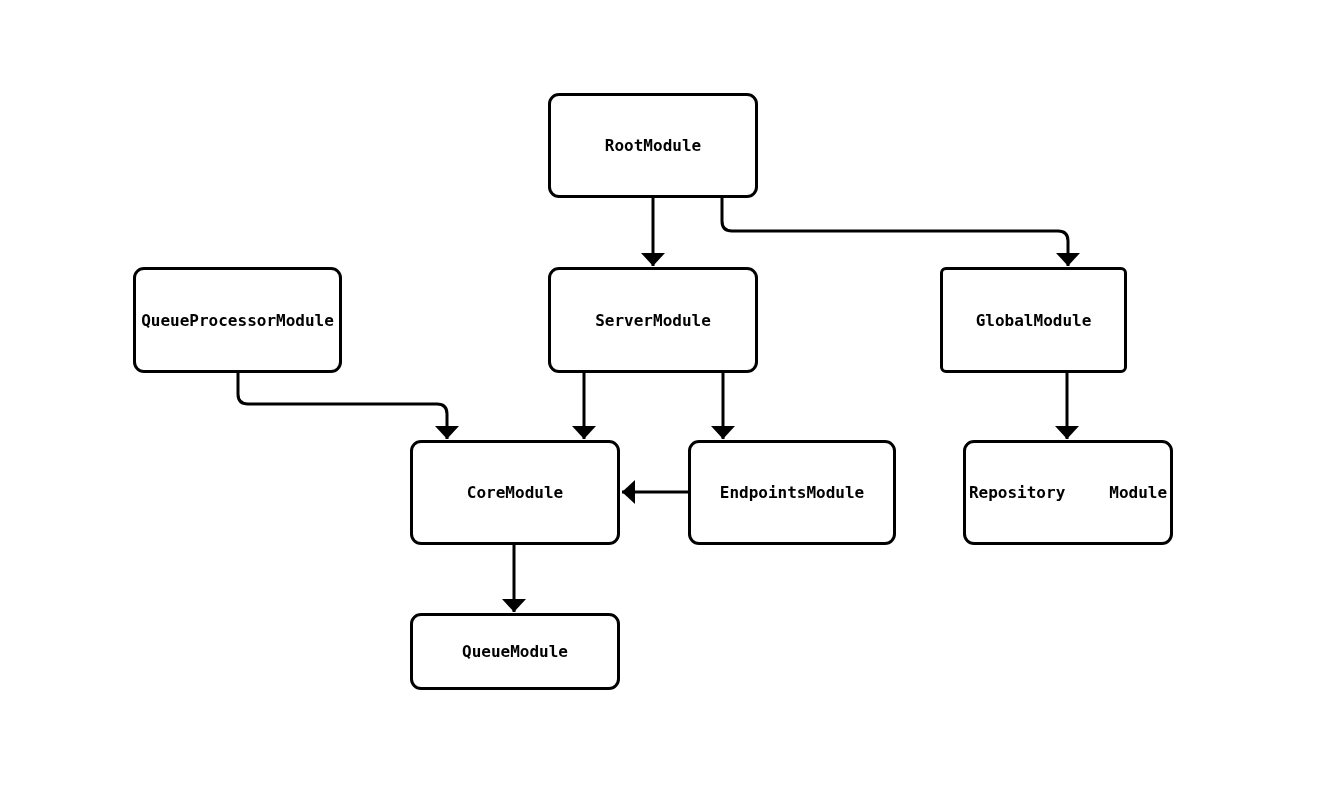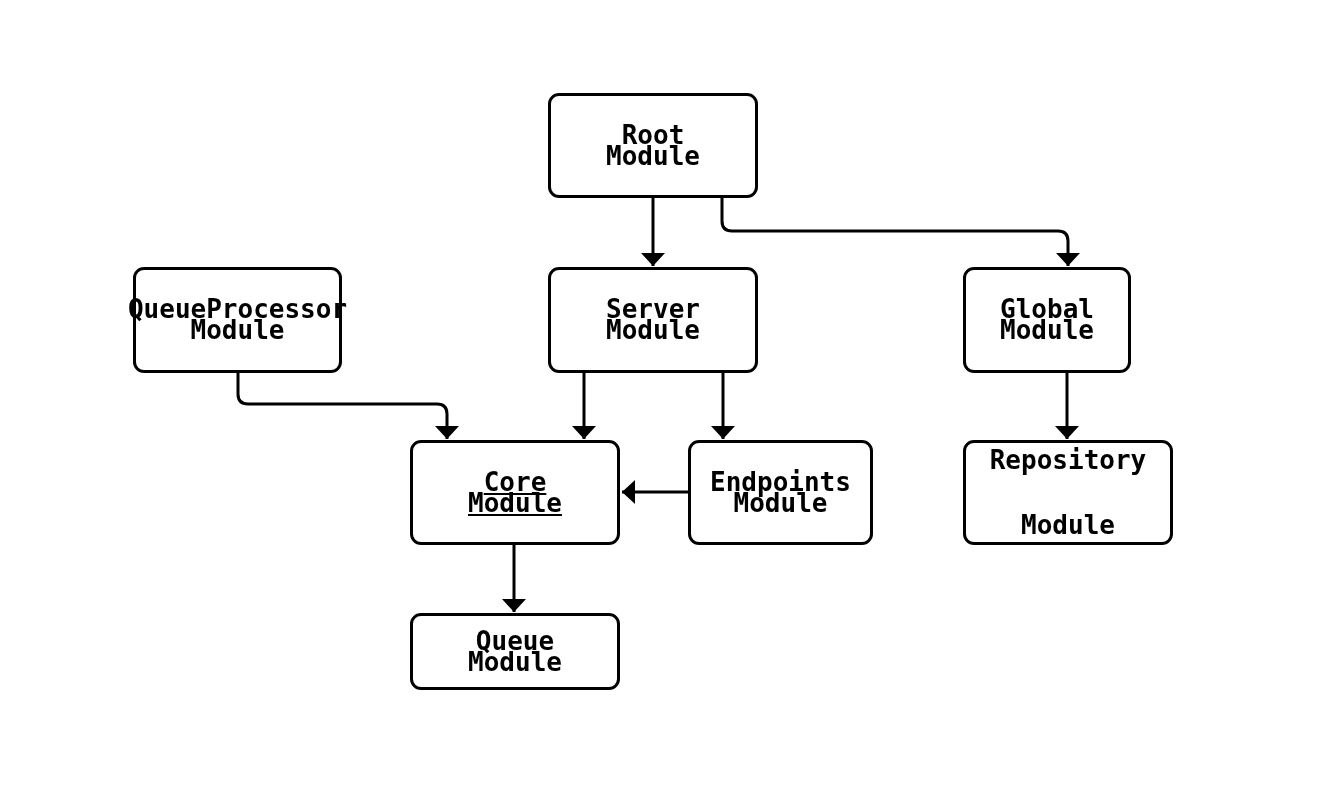--- a/index.html
+++ b/index.html
@@ -27,27 +27,27 @@
     stroke-width: 3;
     fill: none;
   }
   .node {
     position: absolute;
     box-sizing: border-box;
     background: #ffffff;
     border: 3px solid #000000;
     border-radius: 11px;
     display: flex;
-    flex-direction: column;
+    flex-direction: row;
     align-items: center;
     justify-content: center;
     text-align: center;
     color: #000000;
     font-weight: bold;
-    font-size: 26px;
+    font-size: 16px;
     line-height: 21px;
     white-space: nowrap;
   }
 </style>
 </head>
 <body>
 
 <div class="stage">
 
   <svg class="edges" viewBox="0 0 1337 809" xmlns="http://www.w3.org/2000/svg">
@@ -74,31 +74,31 @@
   <div class="node" style="left:133px; top:267px; width:209px; height:106px;">
     <span>QueueProcessor</span>
     <span>Module</span>
   </div>
 
   <div class="node" style="left:548px; top:267px; width:210px; height:106px;align-items:center;">
     <span>Server</span>
     <span>Module</span>
   </div>
 
-  <div class="node" style="left:963px; top:267px; width:168px; height:106px;">
+  <div class="node" style="left:940px; top:267px; width:187px; height:106px;border-radius:6px;">
     <span>Global</span>
     <span>Module</span>
   </div>
 
-  <div class="node" style="left:410px; top:440px; width:210px; height:105px;text-decoration:underline;">
+  <div class="node" style="left:410px; top:440px; width:210px; height:105px;">
     <span>Core</span>
     <span>Module</span>
   </div>
 
-  <div class="node" style="left:688px; top:440px; width:185px; height:105px;align-items:center;">
+  <div class="node" style="left:688px; top:440px; width:208px; height:105px;align-items:center;">
     <span>Endpoints</span>
     <span>Module</span>
   </div>
 
   <div class="node" style="left:963px; top:440px; width:210px; height:105px;gap:44px;">
     <span>Repository</span>
     <span>Module</span>
   </div>
 
   <div class="node" style="left:410px; top:613px; width:210px; height:77px;">

